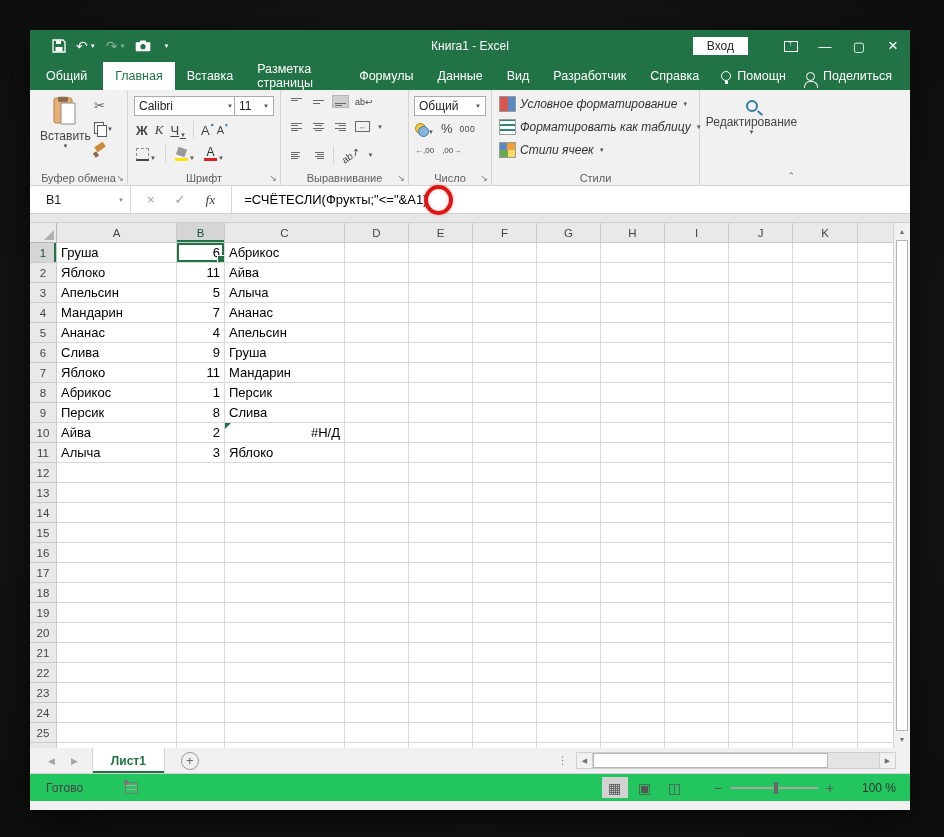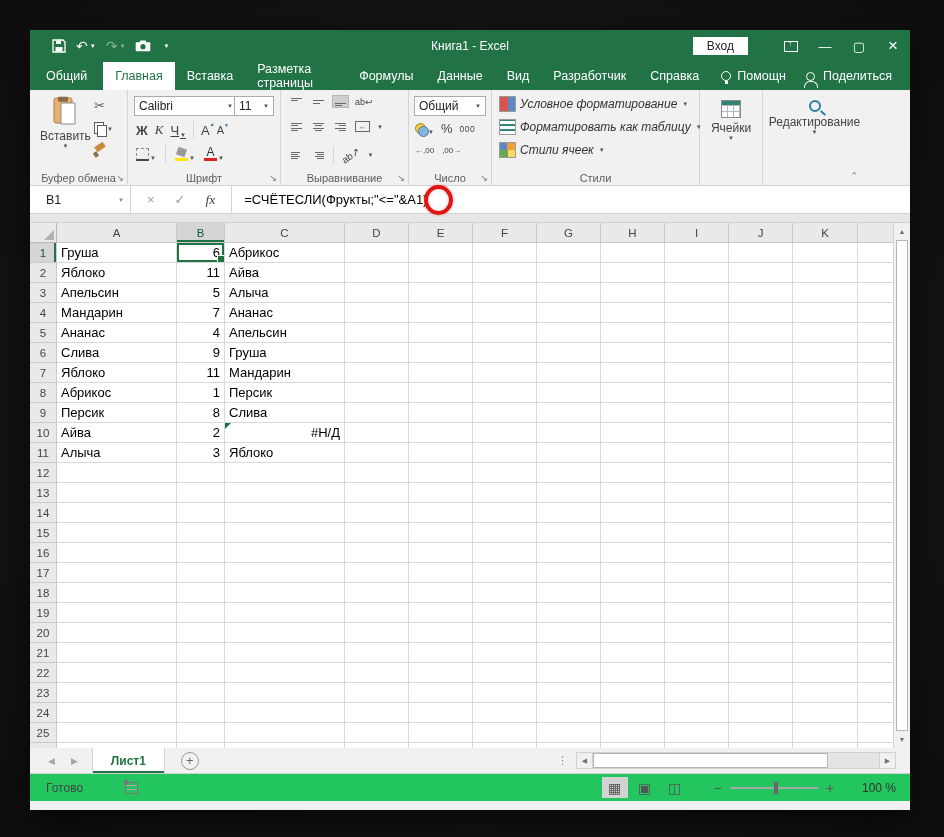--- a/index.html
+++ b/index.html
@@ -407,27 +407,20 @@
             <span class="caret">▼</span>
       </div>
       <div class="style-item" style="top:53px;">
         <span class="st-ic st-cs"></span>
             <span>Стили ячеек</span>
             <span class="caret">▼</span>
       </div>
       <span class="rg-label">Стили</span>
     </div>
 
-    <div class="rgroup g-cells">
-      <div class="bigbtn" style="margin-top:10px;">
-        <span class="cells-ic"></span>
-        <span class="cap">Ячейки</span>
-        <span class="caret">▼</span>
-      </div>
-    </div>
 
     <div class="rgroup g-edit">
       <div class="bigbtn" style="margin-top:10px;">
         <span class="mag-ic"></span>
         <span class="cap">Редактирование</span>
         <span class="caret">▼</span>
       </div>
       <span class="rib-collapse">⌃</span>
     </div>
   </div>

